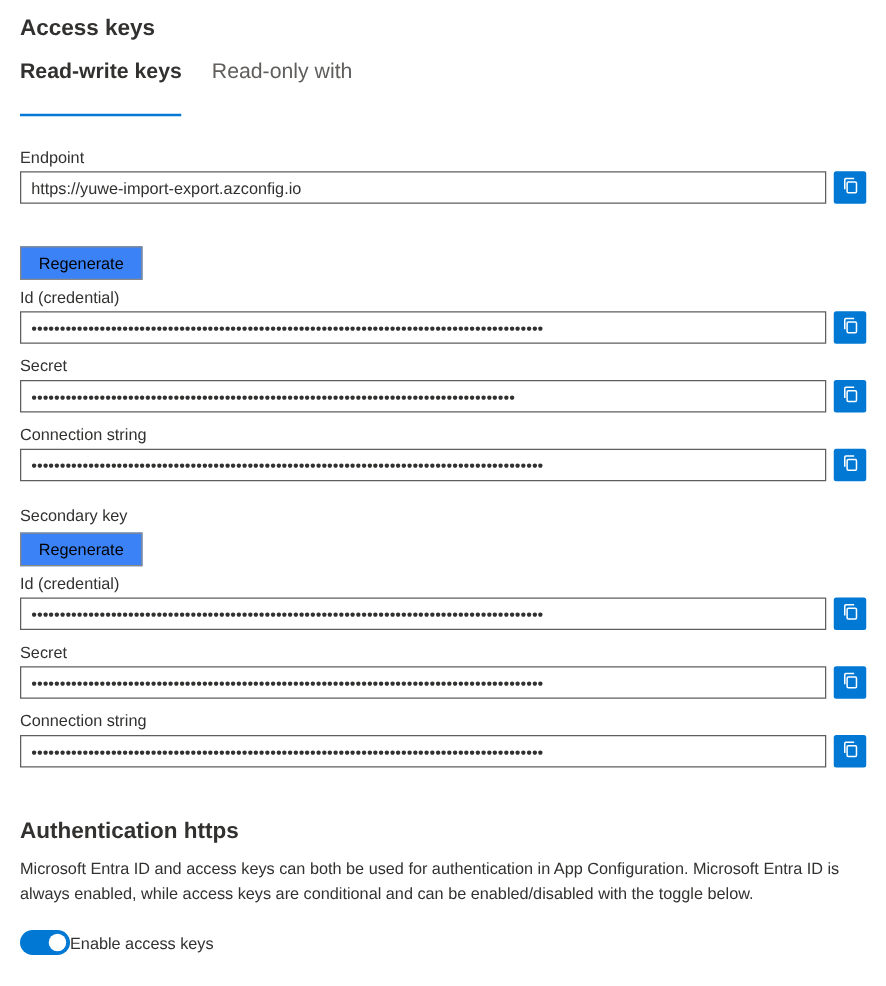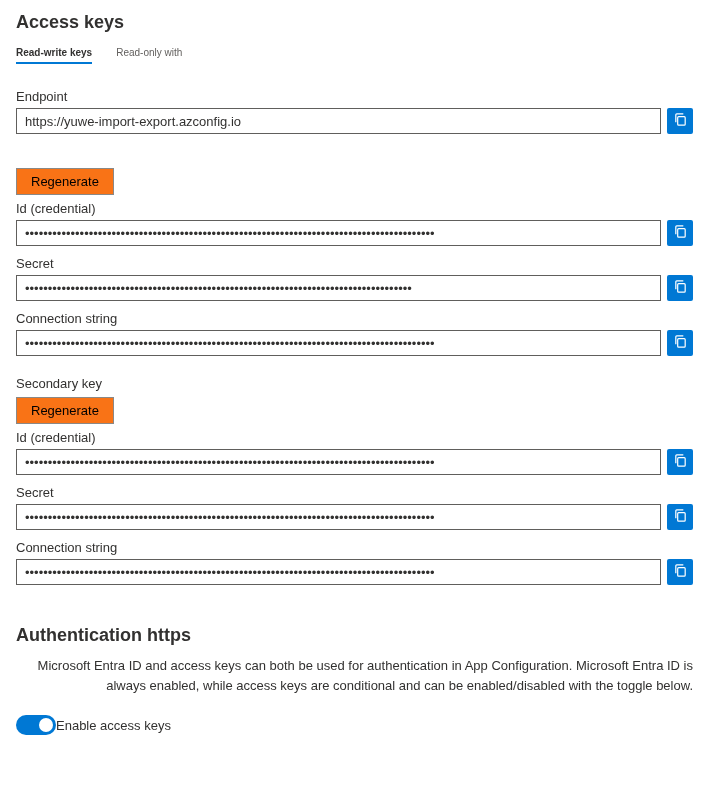--- a/index.html
+++ b/index.html
@@ -20,23 +20,23 @@
       font-weight: 600;
       margin-bottom: 14px;
     }
     .tabs {
       display: flex;
       gap: 24px;
       border-bottom: 1px solid transparent;
       margin-bottom: 24px;
     }
     .tab {
-      padding: 0 0 4px 0;
-      cursor: pointer;
-      font-size: 10px;
+      padding: 0 0 24px 0;
+      cursor: pointer;
+      font-size: 17px;
       color: #605e5c;
       border-bottom: 2px solid transparent;
     }
     .tab.active {
       color: #323130;
       font-weight: 600;
       border-bottom: 2px solid #0078d4;
     }
     .field-label {
       font-size: 13px;
@@ -90,41 +90,40 @@
     .section-spacer {
       height: 16px;
     }
     .subsection-title {
       font-size: 13px;
       color: #323130;
       margin-bottom: 6px;
     }
     .regenerate-btn {
       border: 1px solid #8a8886;
-      background: #f97316;
+      background: #3b82f6;
       padding: 5px 14px;
       font-size: 13px;
       font-family: inherit;
       cursor: pointer;
       margin-bottom: 6px;
     }
     .auth-section {
       margin-top: 40px;
     }
     .auth-title {
       font-size: 18px;
       font-weight: 600;
       margin-bottom: 10px;
     }
     .auth-desc {
       font-size: 13px;
       color: #323130;
       line-height: 1.5;
       margin-bottom: 20px;
-      text-align: right;
     }
     .toggle-row {
       display: flex;
       align-items: center;
     }
     .toggle {
       width: 40px;
       height: 20px;
       border-radius: 10px;
       background: #0078d4;

